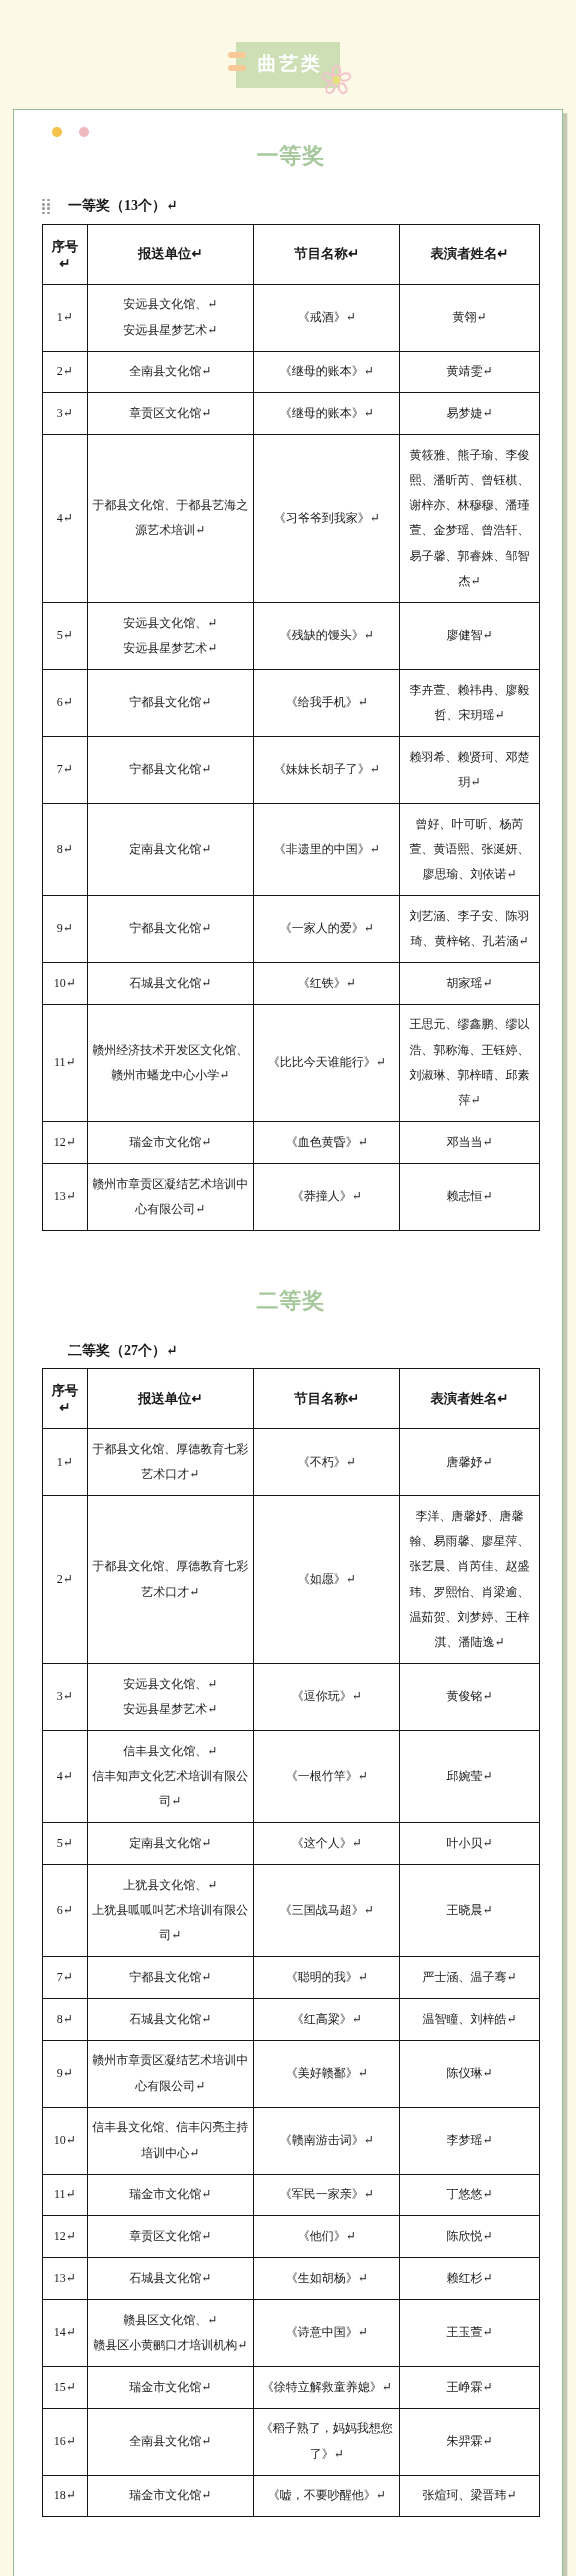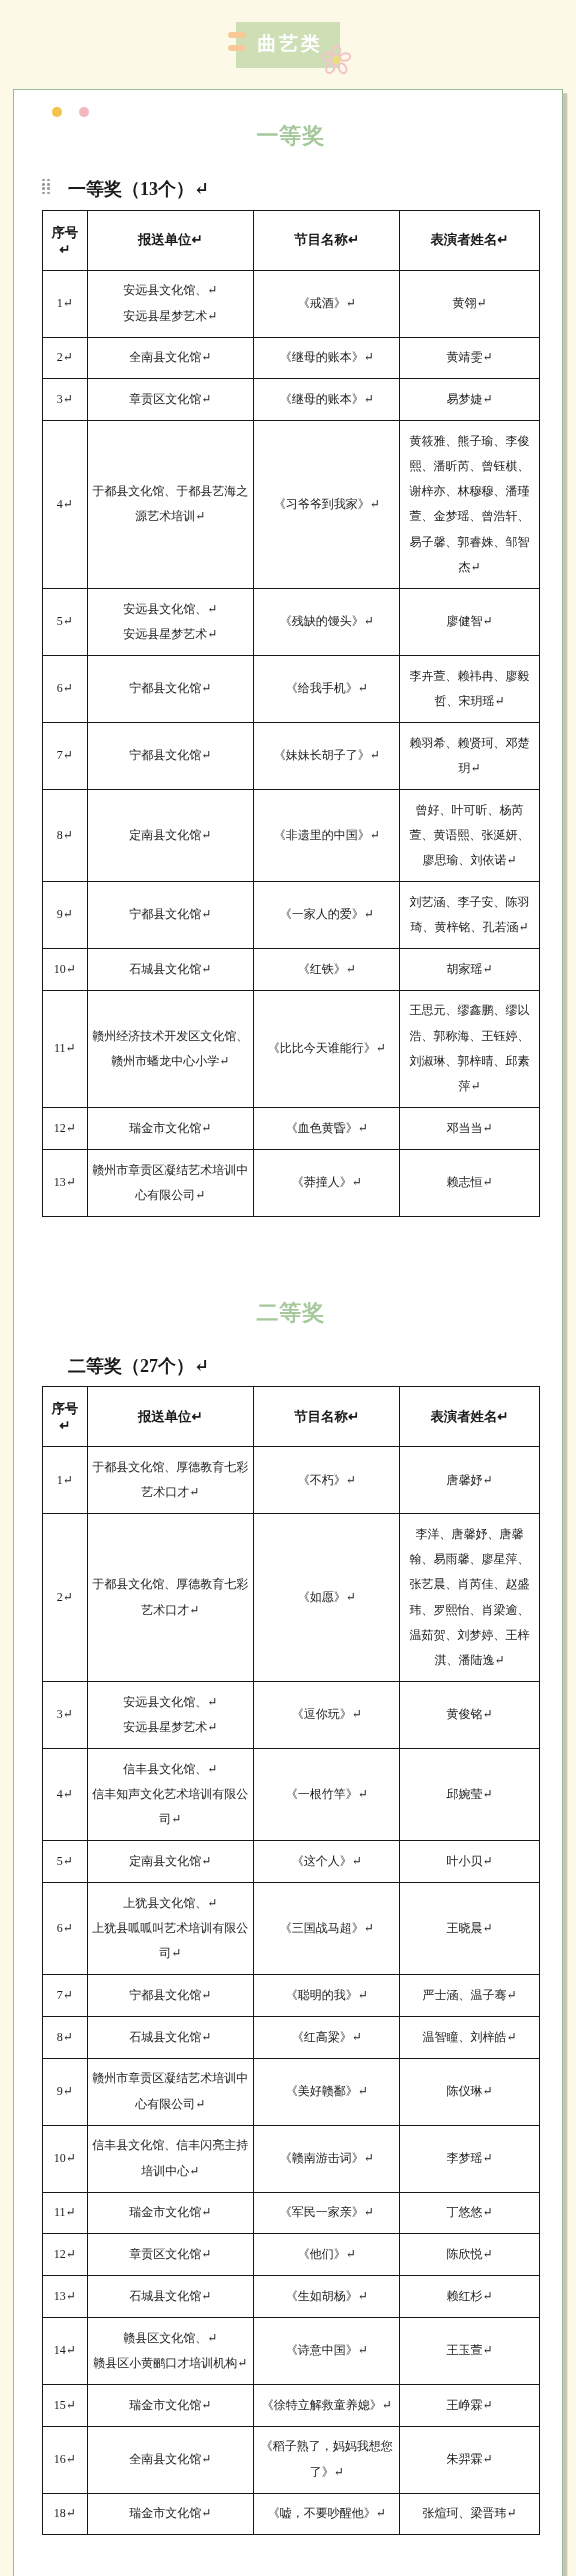--- a/index.html
+++ b/index.html
@@ -7,21 +7,21 @@
   .page {
     position: relative;
     width: 576px; height: 2576px;
     overflow: hidden;
     background: #fcfae6;
     font-family: "Liberation Serif", "DejaVu Serif", serif;
     color: #1b1b1b;
     margin: 0 auto;
   }
   
-  .badge-wrap { position: relative; width: fit-content; margin: 22px auto 0; }
+  .badge-wrap { position: relative; width: fit-content; margin: 42px auto 0; }
   .badge {
     background: #cedfb6; color: #ffffff;
     font-family: "Liberation Sans", sans-serif;
     font-weight: bold; font-size: 19px; letter-spacing: 2.6px;
     padding: 8.6px 17.3px 11.2px 21px;
   }
   .dash { position: absolute; width: 18px; height: 6px; border-radius: 3.5px; background: #f8c996; }
   .dash-1 { left: -8.6px; top: 9.5px; }
   .dash-2 { left: -8.6px; top: 23px; }
   .flower { position: absolute; right: -12px; bottom: -8.6px; width: 31px; height: 31px; }
@@ -31,30 +31,30 @@
     min-height: 2497px;
     background: #ffffff;
     border: 1.7px solid #94bf94;
     box-shadow: 4.3px 4.3px 0 #c6c6b4;
     padding: 14px 22.5px 35px 28px;
   }
   .deco-dots { margin: 1.7px 0 0 10.4px; height: 12px; }
   .deco-dot { display: inline-block; width: 9.5px; height: 10.4px; border-radius: 50%; margin-right: 14px; }
   .deco-dot.yellow { background: #f5c34b; }
   .deco-dot.pink   { background: #f0b9c0; }
-  .section + .section { margin-top: 81px; }
+  .section + .section { margin-top: 55px; }
   .section-title {
     text-align: center;
     color: #a6c89c;
     font-family: "Liberation Sans", sans-serif;
     font-weight: bold; font-size: 22px;
     letter-spacing: 0.9px;
     margin: 3.5px 0 26px;
   }
-  .sub-head { position: relative; font-weight: bold; font-size: 18px; margin: 0 0 8.6px 26px; }
+  .sub-head { position: relative; font-weight: bold; font-size: 14px; margin: 0 0 8.6px 26px; }
   .handle {
     position: absolute; left: -26px; top: 1.7px;
     display: grid; grid-template-columns: 2.6px 2.6px; grid-auto-rows: 2.6px;
     gap: 1.7px 2.6px; width: 8.6px;
   }
   .handle i { width: 2.6px; height: 2.6px; border-radius: 50%; background: #9a9a9a; }
   
   table.award {
     width: 100%;
     border-collapse: collapse;

